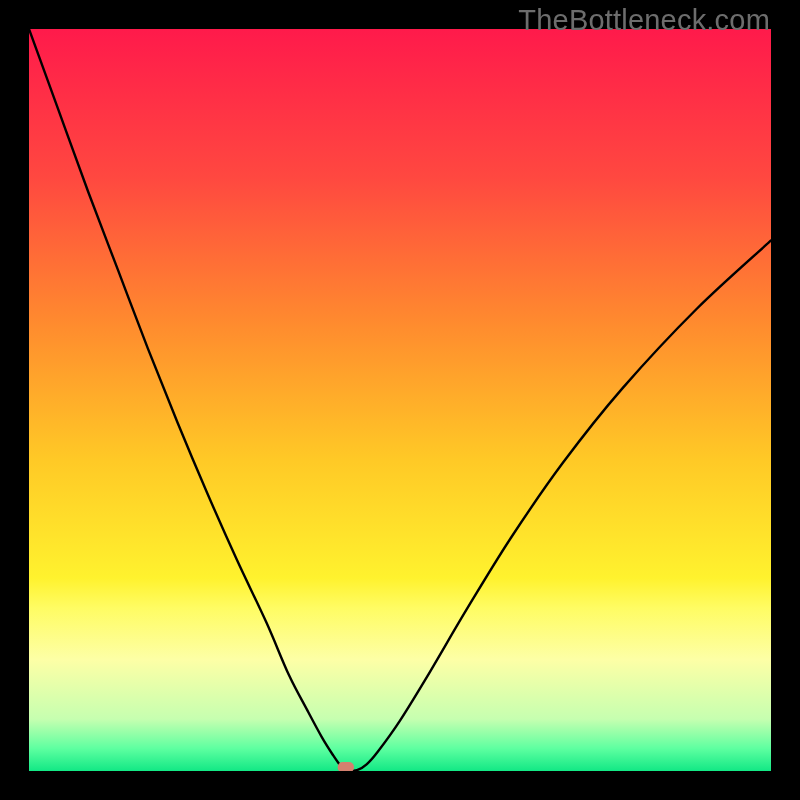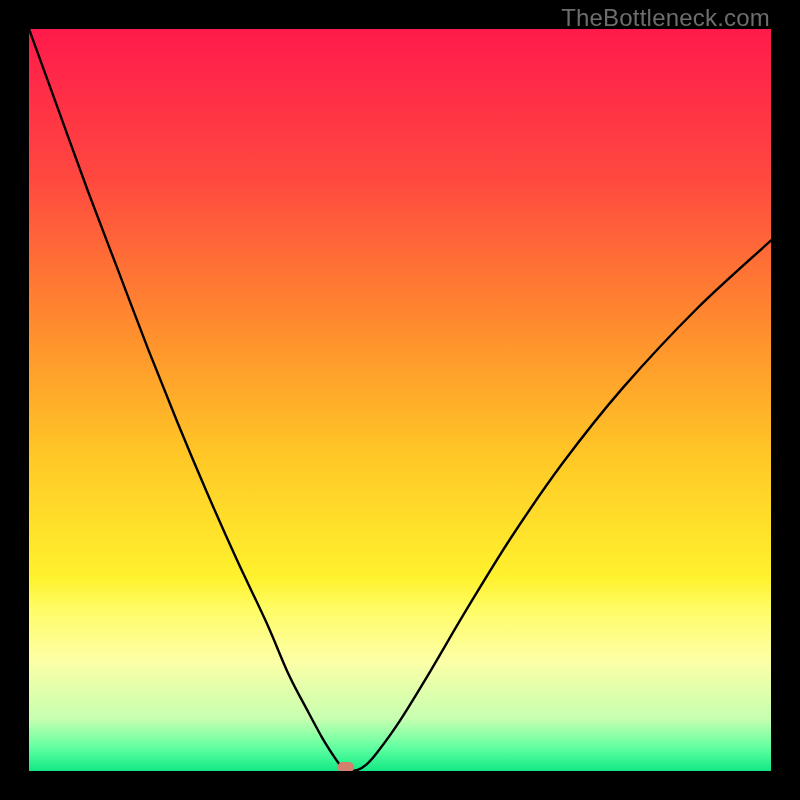--- a/index.html
+++ b/index.html
@@ -29,21 +29,21 @@
   }
   .gradient {
     position: absolute;
     left: 0; top: 0; right: 0; bottom: 0;
   }
   .watermark {
     position: absolute;
     top: 4px;
     right: 30px;
     color: #6d6d6d;
-    font-size: 24px;
+    font-size: 29px;
     font-weight: 500;
     letter-spacing: 0.2px;
     user-select: none;
   }
   svg { display: block; }
 </style>
 </head>
 <body>
 
 <div class="frame">

